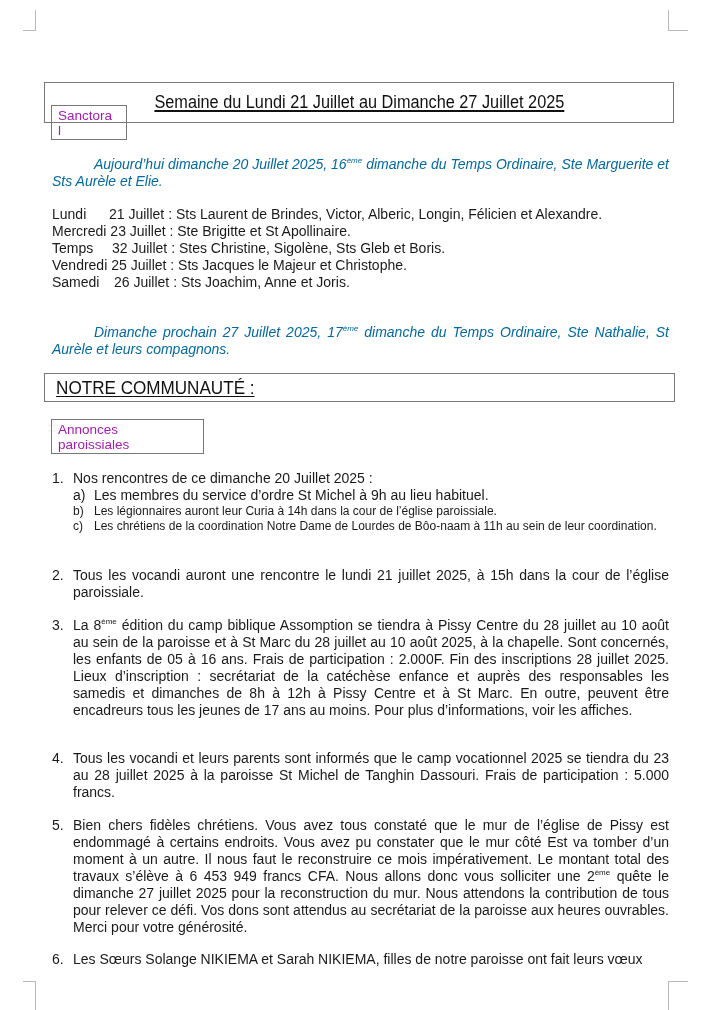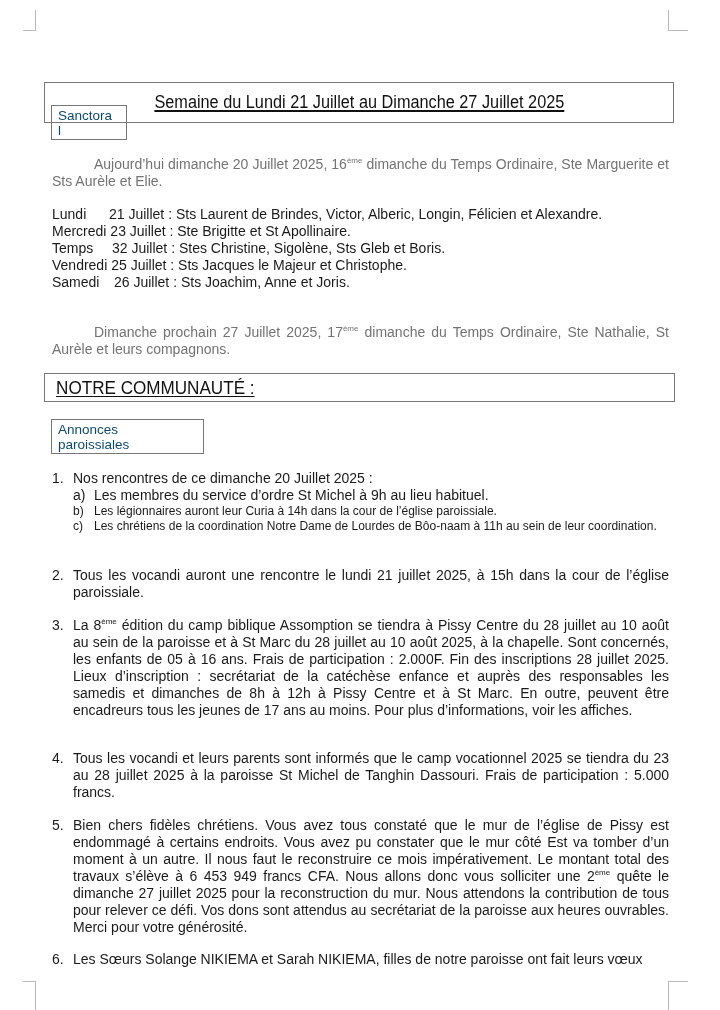--- a/index.html
+++ b/index.html
@@ -18,38 +18,38 @@
     position: absolute; left: 44px; top: 46px; width: 630px; height: 41px;
     border: 1px solid #777; box-sizing: border-box;
     display: flex; align-items: center; justify-content: center; margin-top: 36px;
   }
   .title-box span {
     font-size: 17.5px; text-decoration: underline; text-decoration-thickness: 1.5px;
     text-underline-offset: 2px; color: #111; transform: scaleX(0.93); display: inline-block;
   }
   .tag-box {
     position: absolute; border: 1px solid #777; box-sizing: border-box;
-    font-size: 13.5px; line-height: 15px; padding: 2px 6px; color: #0c4a6e;
+    font-size: 13.5px; line-height: 15px; padding: 2px 6px; color: #a21caf;
   }
   .tag-sanctoral { left: 51px; top: 105px; width: 76px; height: 35px; }
   .tag-annonces { left: 51px; top: 419px; width: 153px; height: 35px; }
 
   .section-box {
     position: absolute; left: 44px; top: 373px; width: 631px; height: 29px;
     border: 1px solid #777; box-sizing: border-box;
     display: flex; align-items: center; justify-content: flex-start;
   }
   .section-box span {
     font-size: 19px; text-decoration: underline; text-underline-offset: 2px;
     transform: scaleX(0.9); display: inline-block; color: #111;
   }
 
   .para {
     position: absolute; left: 52px; width: 617px;
-    font-size: 14px; line-height: 17px; text-align: justify; color: #737373;
+    font-size: 14px; line-height: 17px; text-align: justify; color: #0369a1; font-style: italic;
   }
   .para .indent { display: inline-block; width: 42px; }
   sup { font-size: 8px; line-height: 0; vertical-align: super; }
 
   .days { position: absolute; left: 52px; top: 206px; font-size: 14px; line-height: 17px; }
   .day-row { white-space: nowrap; }
   .day-name { display: inline-block; }
 
   .list { position: absolute; left: 52px; width: 617px; font-size: 14px; line-height: 17px; }
   .item { position: relative; padding-left: 21px; text-align: justify; }

